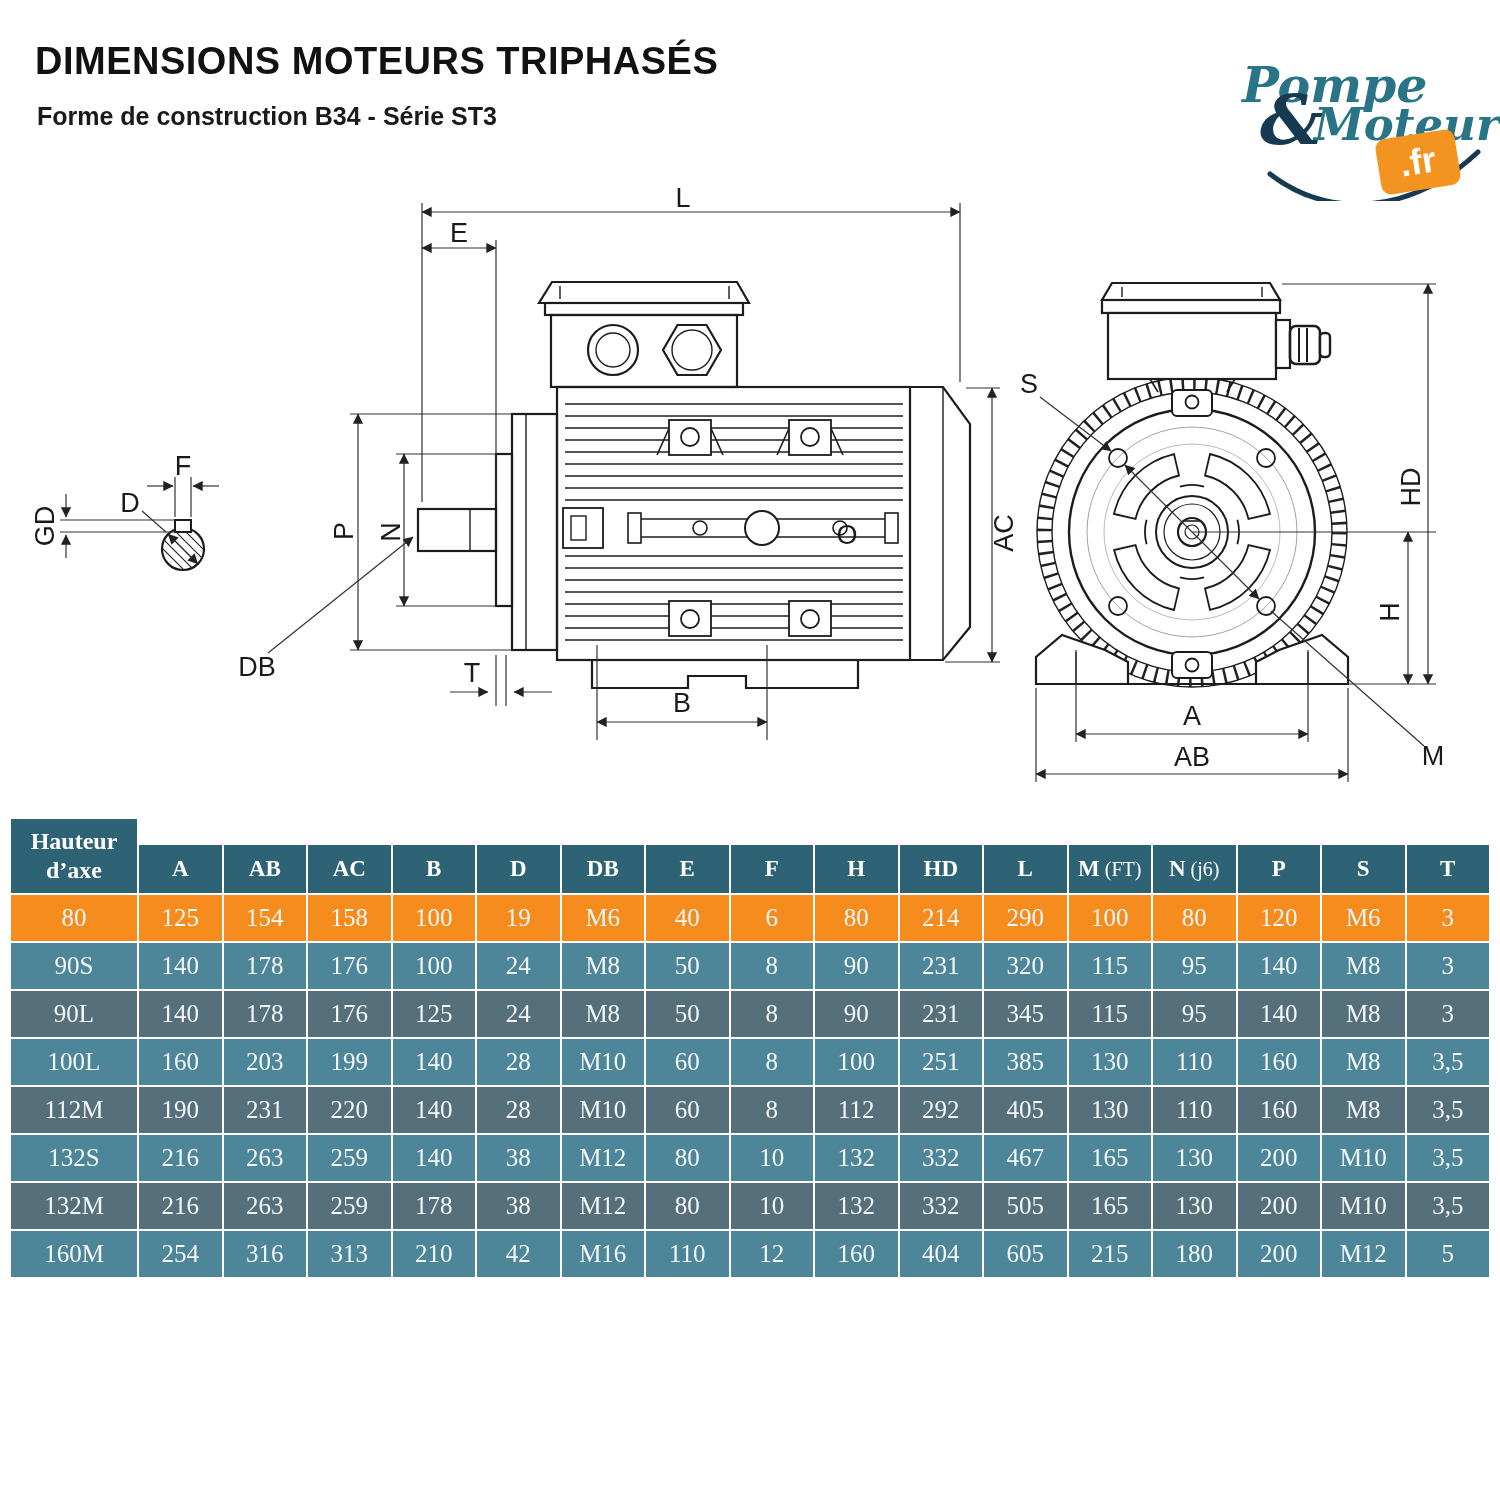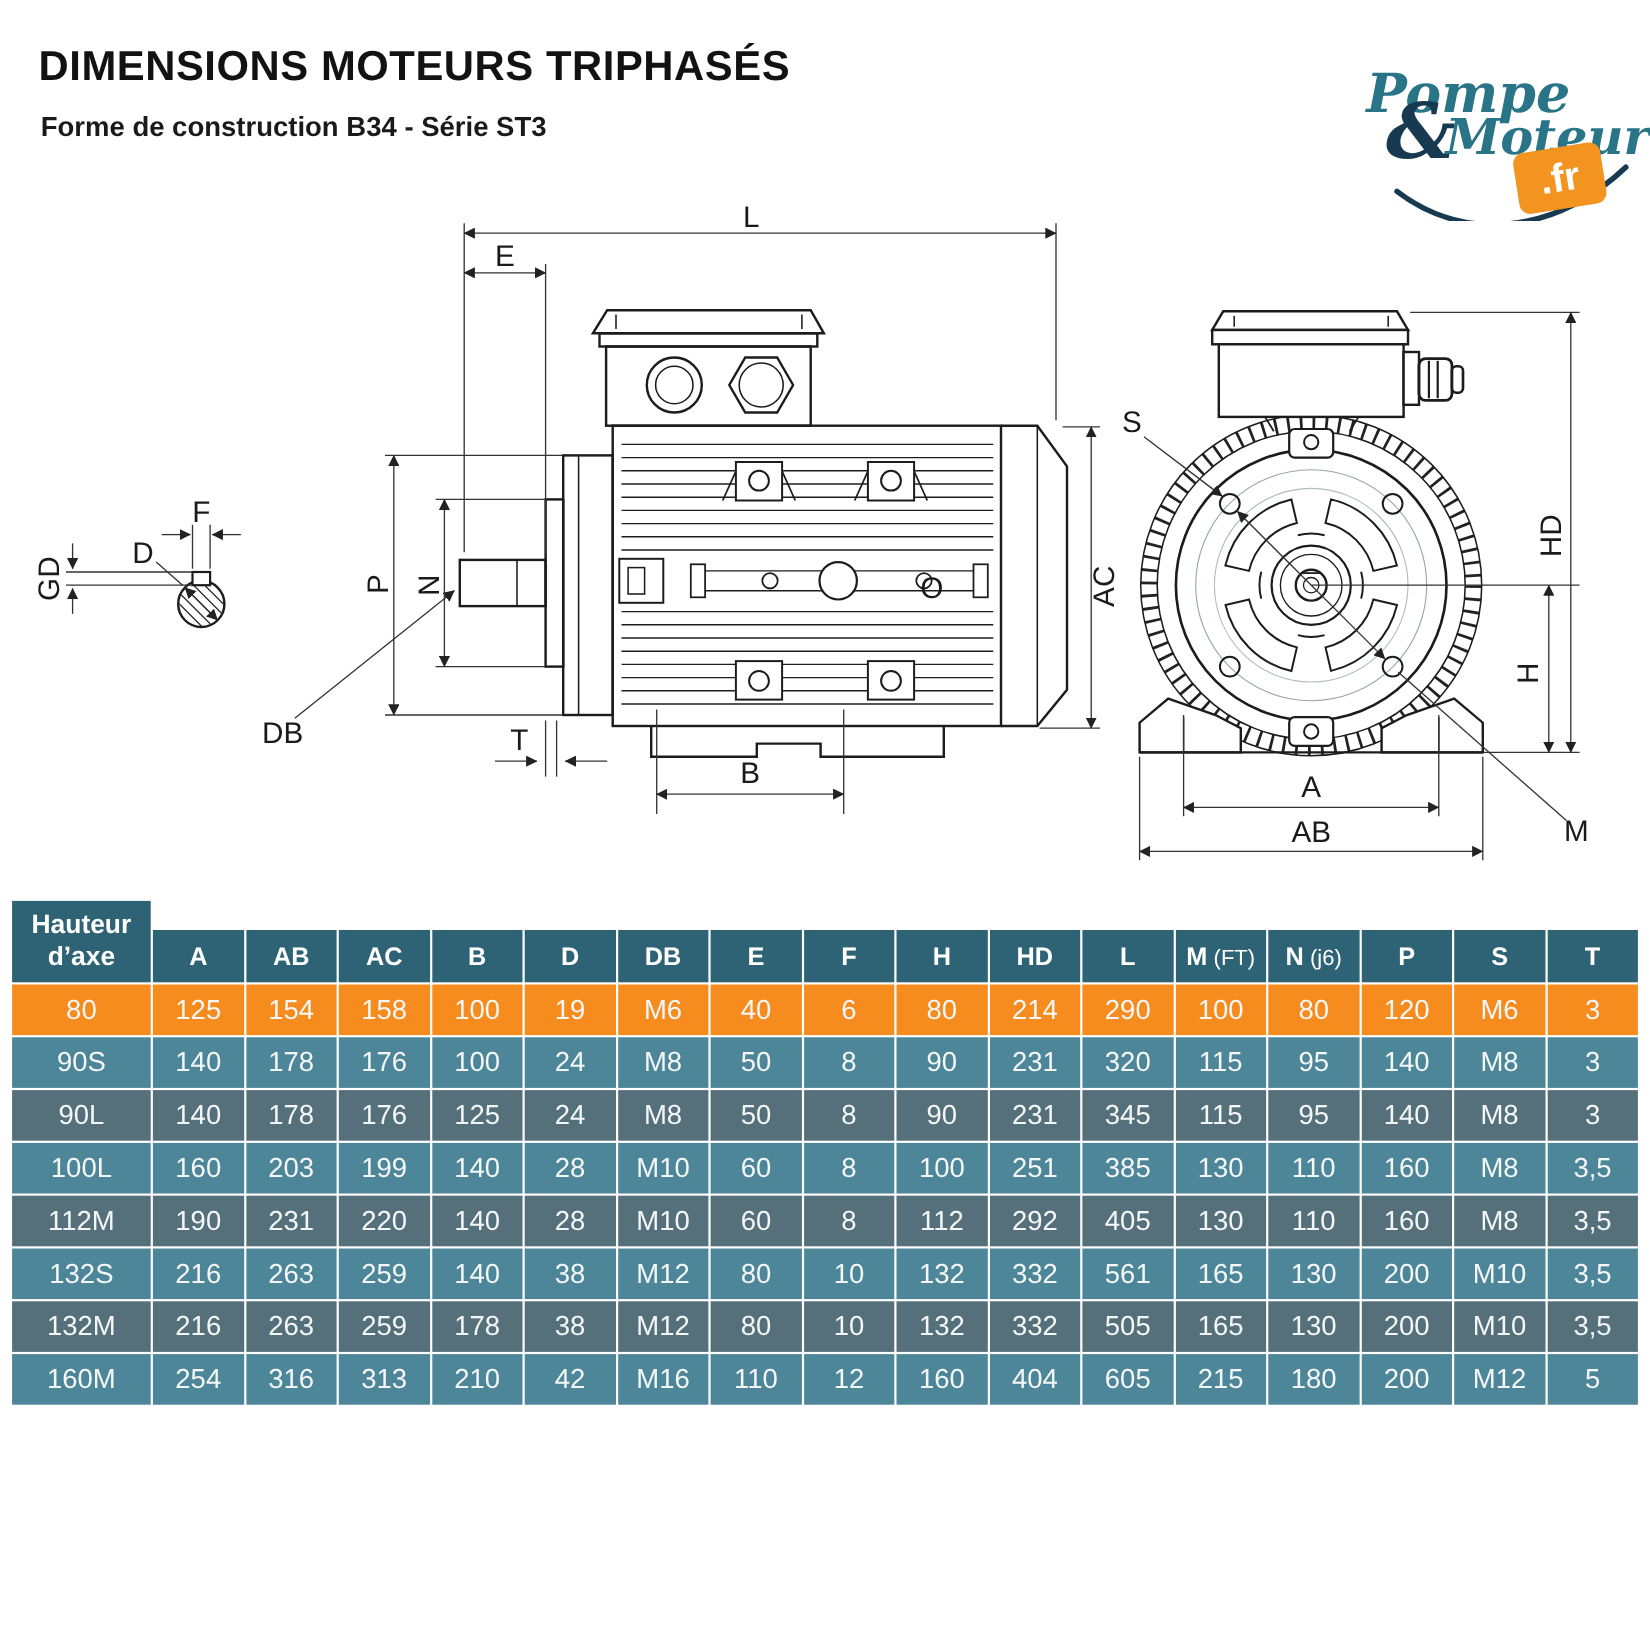--- a/index.html
+++ b/index.html
@@ -19,21 +19,21 @@
   .lg-fr-box{position:absolute;left:198px;top:108px;width:80px;height:56px;background:#f2941f;
              border-radius:10px;transform:rotate(-9deg);display:flex;align-items:center;justify-content:center;}
   .lg-fr-box span{position:static;font-family:"Liberation Sans",sans-serif;font-style:normal;
                   font-weight:700;font-size:36px;color:#fff;}
   
   .draw-wrap{position:absolute;left:0;top:0;width:1500px;height:810px;}
   .dlab{position:absolute;transform:translate(-50%,-50%);font-size:27px;color:#1a1a1a;white-space:nowrap;}
   .dlab.rot{transform:translate(-50%,-50%) rotate(-90deg);}
   
   #dim-table{position:absolute;left:9px;top:817px;width:1482px;border-collapse:separate;
-             border-spacing:2.5px;table-layout:fixed;}
+             border-spacing:2.5px;table-layout:fixed;font-family:Liberation Serif, serif;}
   #dim-table th,#dim-table td{text-align:center;vertical-align:middle;padding:0;box-sizing:border-box;}
   #dim-table th{background:#2d6374;color:#fff;font-size:23px;font-weight:700;height:74px;}
   #dim-table th.cap{background:linear-gradient(#ffffff 0 26px,#2d6374 26px);padding-top:26px;}
   #dim-table th.corner{width:126px;font-size:24px;line-height:1.2;}
   #dim-table th .sfx{font-weight:400;font-size:20px;text-align:right;}
   #dim-table td{height:46px;font-size:25px;color:#f4f7f7;}
   tr.hl td{background:#f68b1e;color:#fdf3e0;}
   tr.light td{background:#4d8698;}
   tr.dark td{background:#55707b;}
 </style>
@@ -404,21 +404,21 @@
           <td>216</td>
           <td>263</td>
           <td>259</td>
           <td>140</td>
           <td>38</td>
           <td>M12</td>
           <td>80</td>
           <td>10</td>
           <td>132</td>
           <td>332</td>
-          <td>561</td>
+          <td>467</td>
           <td>165</td>
           <td>130</td>
           <td>200</td>
           <td>M10</td>
           <td>3,5</td>
         </tr>
         <tr class="dark">
           <td>132M</td>
           <td>216</td>
           <td>263</td>

